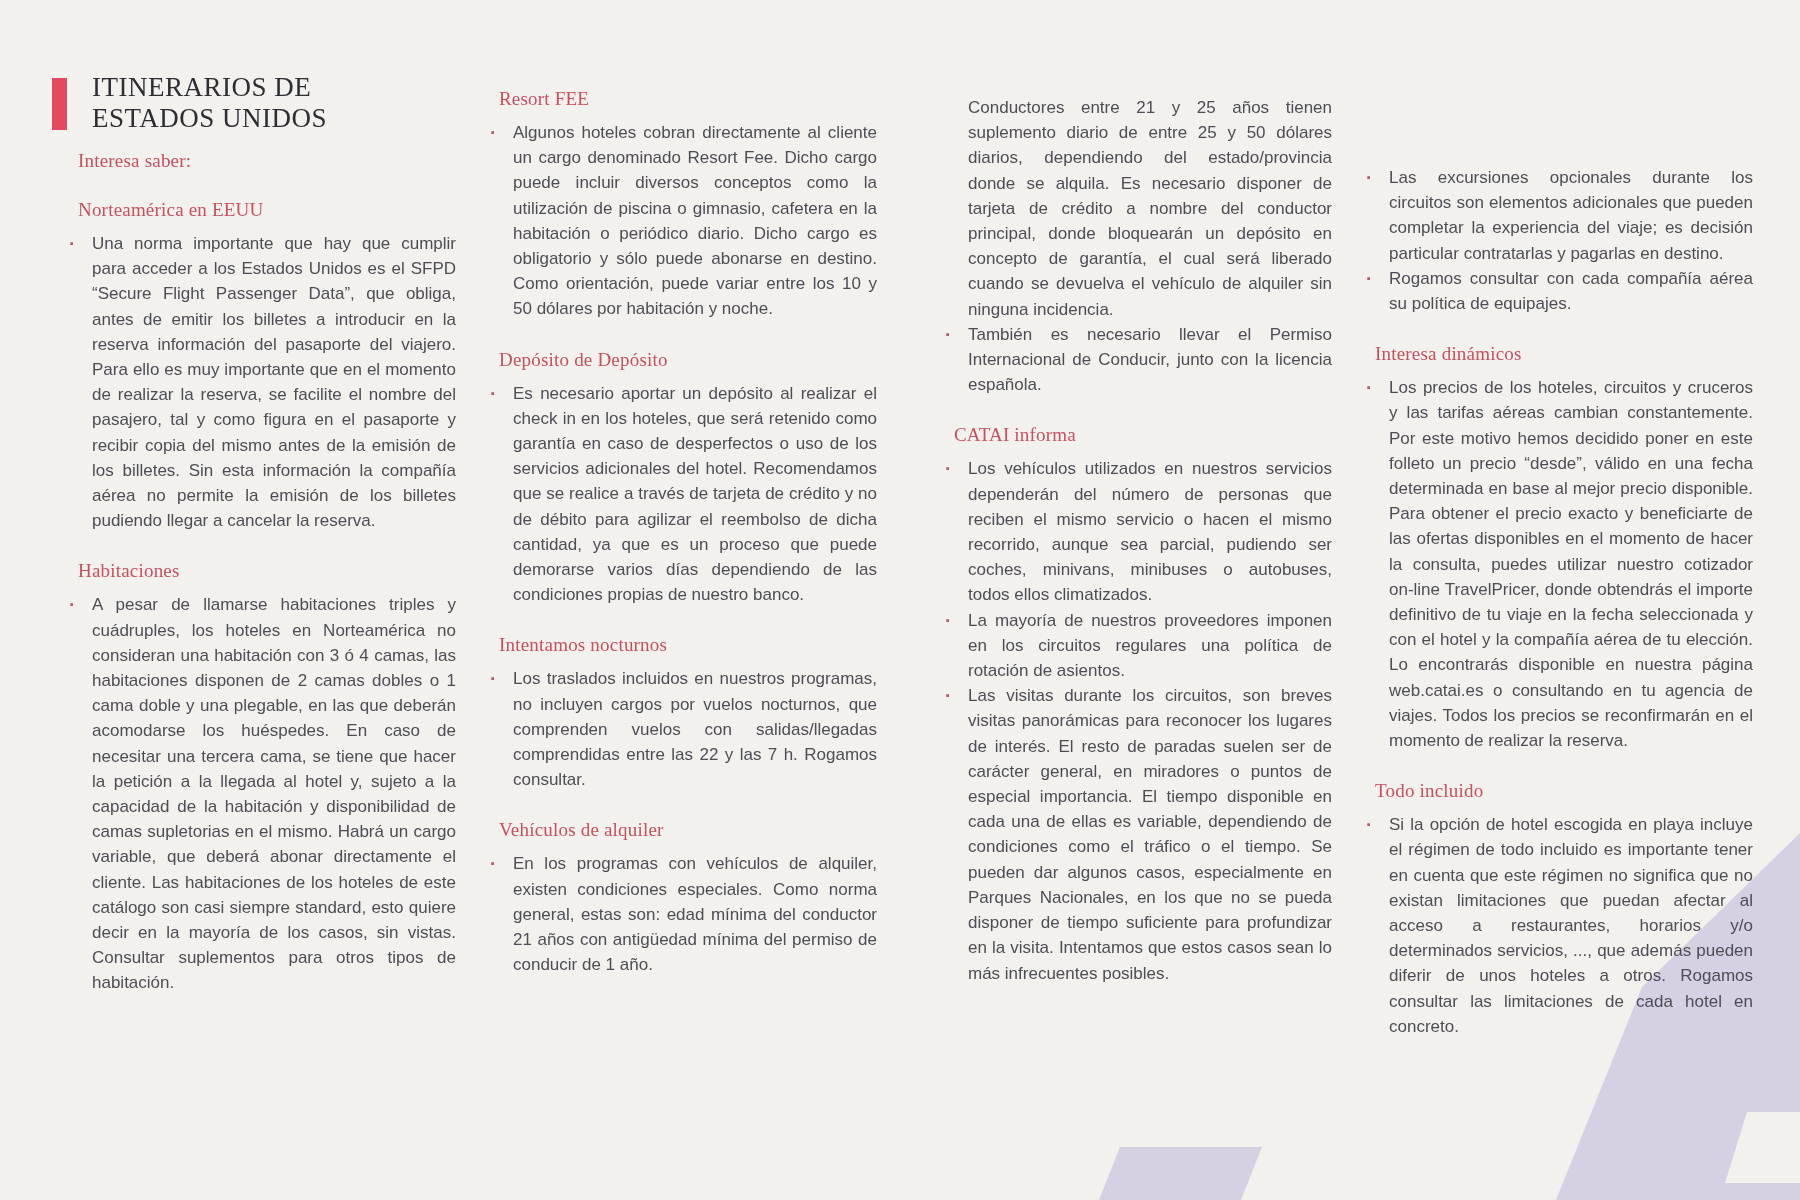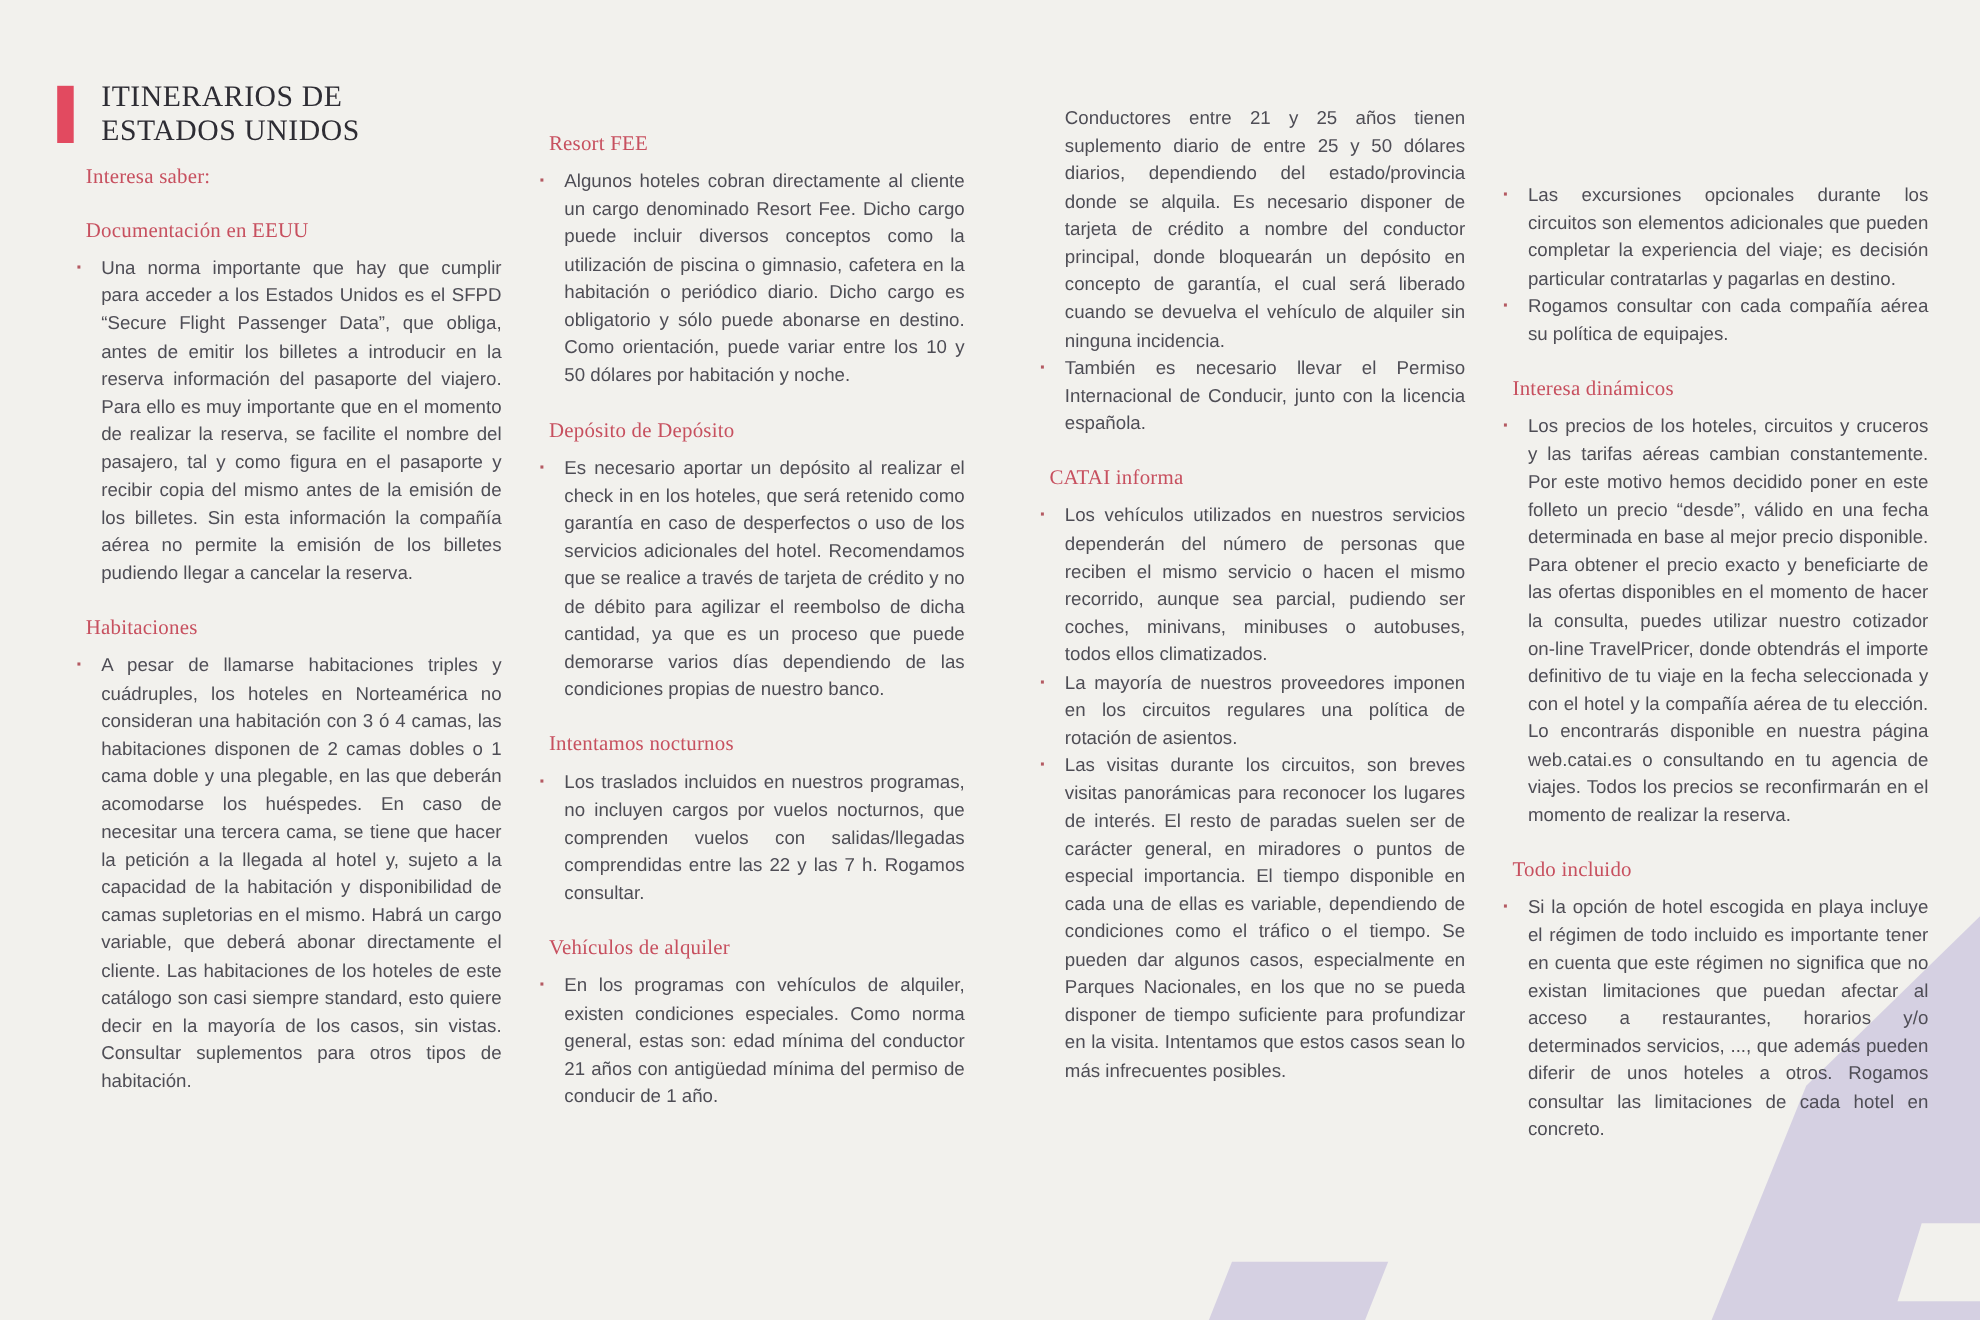--- a/index.html
+++ b/index.html
@@ -13,21 +13,21 @@
   .page{position:absolute;inset:0;width:1800px;height:1200px;overflow:hidden;}
   .decor{position:absolute;inset:0;width:1800px;height:1200px;z-index:0;pointer-events:none;}
   .masthead{position:absolute;left:52px;top:72px;display:flex;z-index:2;}
   .bar{width:15px;height:52px;background:var(--bar);margin-top:6px;}
   .title{margin:0 0 0 25px;font-family:"Liberation Serif",serif;font-weight:400;
          font-size:27px;line-height:31px;letter-spacing:.5px;color:var(--title);}
   .columns{position:absolute;left:66px;top:0;width:1653px;height:1200px;
            display:flex;gap:31px;z-index:1;}
   .col{width:390px;flex:0 0 390px;}
   .c1{padding-top:150px;}
-  .c2{padding-top:120px;}
+  .c2{padding-top:88px;}
   .c3{padding-top:95px;margin-left:34px;}
   .c4{padding-top:165px;}
   .section + .section{margin-top:27px;}
   .section h2{margin:0 0 10px 12px;font-family:"Liberation Serif",serif;
               font-weight:400;font-size:19px;line-height:22px;color:var(--red);
               letter-spacing:.2px;}
   .item{display:flex;align-items:flex-start;}
   .item.plain{padding-left:26px;}
   .dot{flex:0 0 26px;padding-left:3px;color:var(--dot);font-size:19px;
        line-height:25.2px;font-weight:700;}
@@ -50,21 +50,21 @@
     <div class="bar"></div>
     <h1 class="title"><span>ITINERARIOS DE</span><br><span>ESTADOS UNIDOS</span></h1>
   </header>
 
   <main class="columns" id="cols">
       <section class="col c1">
         <div class="section">
           <h2>Interesa saber:</h2>
         </div>
         <div class="section">
-          <h2>Documentación en EEUU</h2>
+          <h2>Norteamérica en EEUU</h2>
           <div class="item">
             <span class="dot">·</span>
             <p class="txt">Una norma importante que hay que cumplir para acceder a los Estados Unidos es el SFPD “Secure Flight Passenger Data”, que obliga, antes de emitir los billetes a introducir en la reserva información del pasaporte del viajero. Para ello es muy importante que en el momento de realizar la reserva, se facilite el nombre del pasajero, tal y como figura en el pasaporte y recibir copia del mismo antes de la emisión de los billetes. Sin esta información la compañía aérea no permite la emisión de los billetes pudiendo llegar a cancelar la reserva.</p>
           </div>
         </div>
         <div class="section">
           <h2>Habitaciones</h2>
           <div class="item">
             <span class="dot">·</span>
             <p class="txt">A pesar de llamarse habitaciones triples y cuádruples, los hoteles en Norteamérica no consideran una habitación con 3 ó 4 camas, las habitaciones disponen de 2 camas dobles o 1 cama doble y una plegable, en las que deberán acomodarse los huéspedes. En caso de necesitar una tercera cama, se tiene que hacer la petición a la llegada al hotel y, sujeto a la capacidad de la habitación y disponibilidad de camas supletorias en el mismo. Habrá un cargo variable, que deberá abonar directamente el cliente. Las habitaciones de los hoteles de este catálogo son casi siempre standard, esto quiere decir en la mayoría de los casos, sin vistas. Consultar suplementos para otros tipos de habitación.</p>

